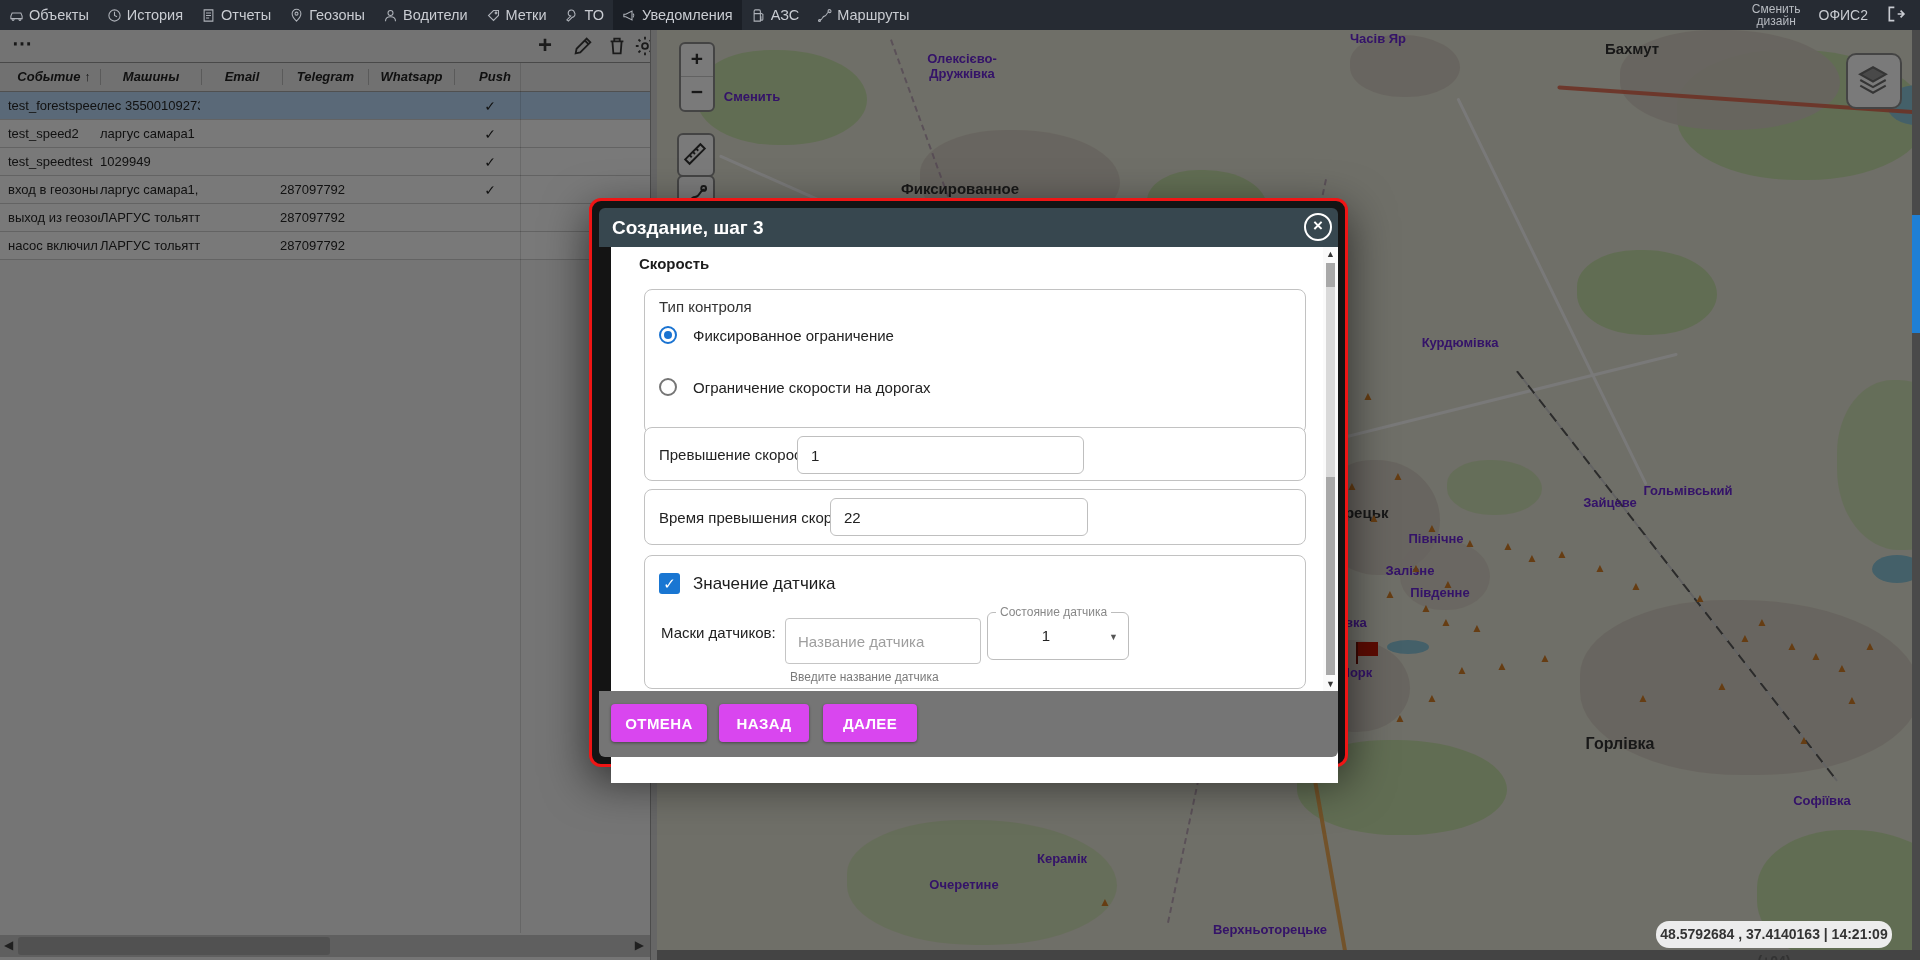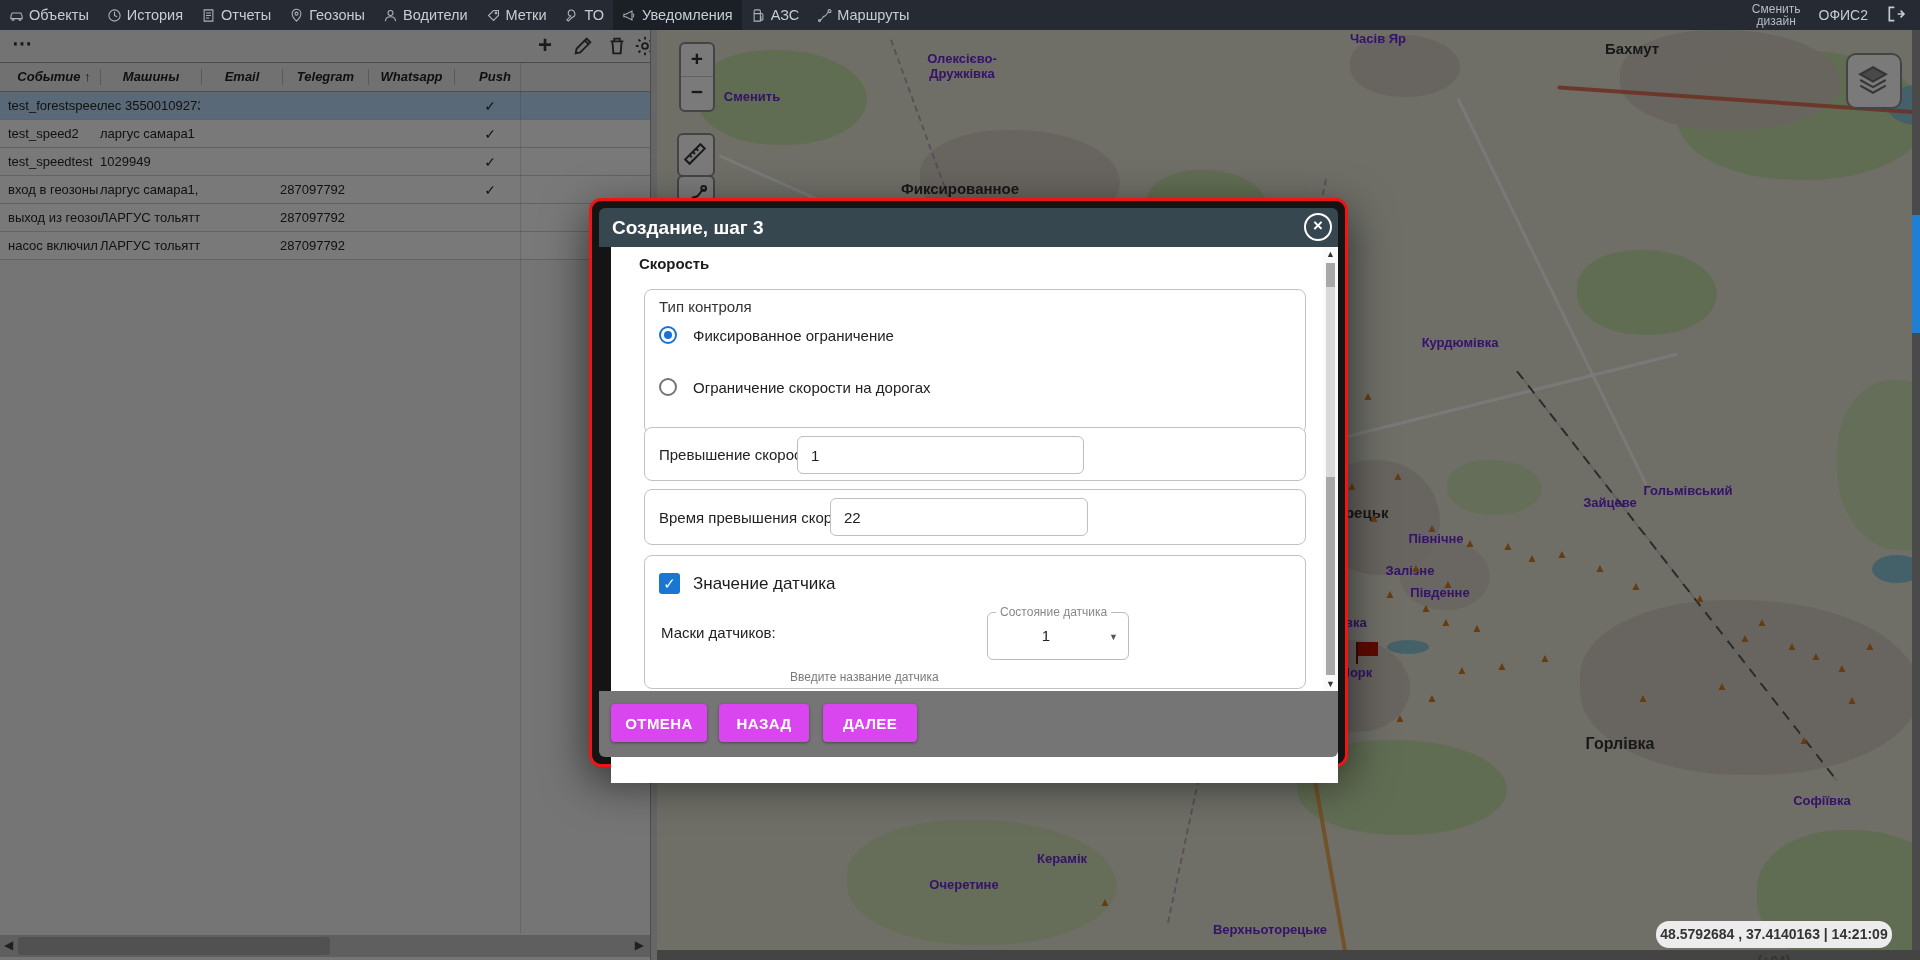--- a/index.html
+++ b/index.html
@@ -468,20 +468,21 @@
 
       <div class="fset" id="fs-time">
         <div class="f-label">Время превышения скорости, сек</div>
         <input class="f-input" id="inp-time" value="22" style="">
       </div>
 
       <div class="fset" id="fs-sensor">
         <div id="cb">✓</div>
         <div id="cb-label">Значение датчика</div>
         <div id="masks-label">Маски датчиков:</div>
+        <input id="sensor-input" placeholder="Название датчика" style="">
         <div id="sensor-helper">Введите название датчика</div>
         <div id="state-select">
           <div id="state-label">Состояние датчика</div>
           <div id="state-value">1</div>
           <div id="state-arrow">▼</div>
         </div>
       </div>
     </div>
     <div id="m-footer">
       <button class="mbtn" id="btn-cancel">ОТМЕНА</button>

